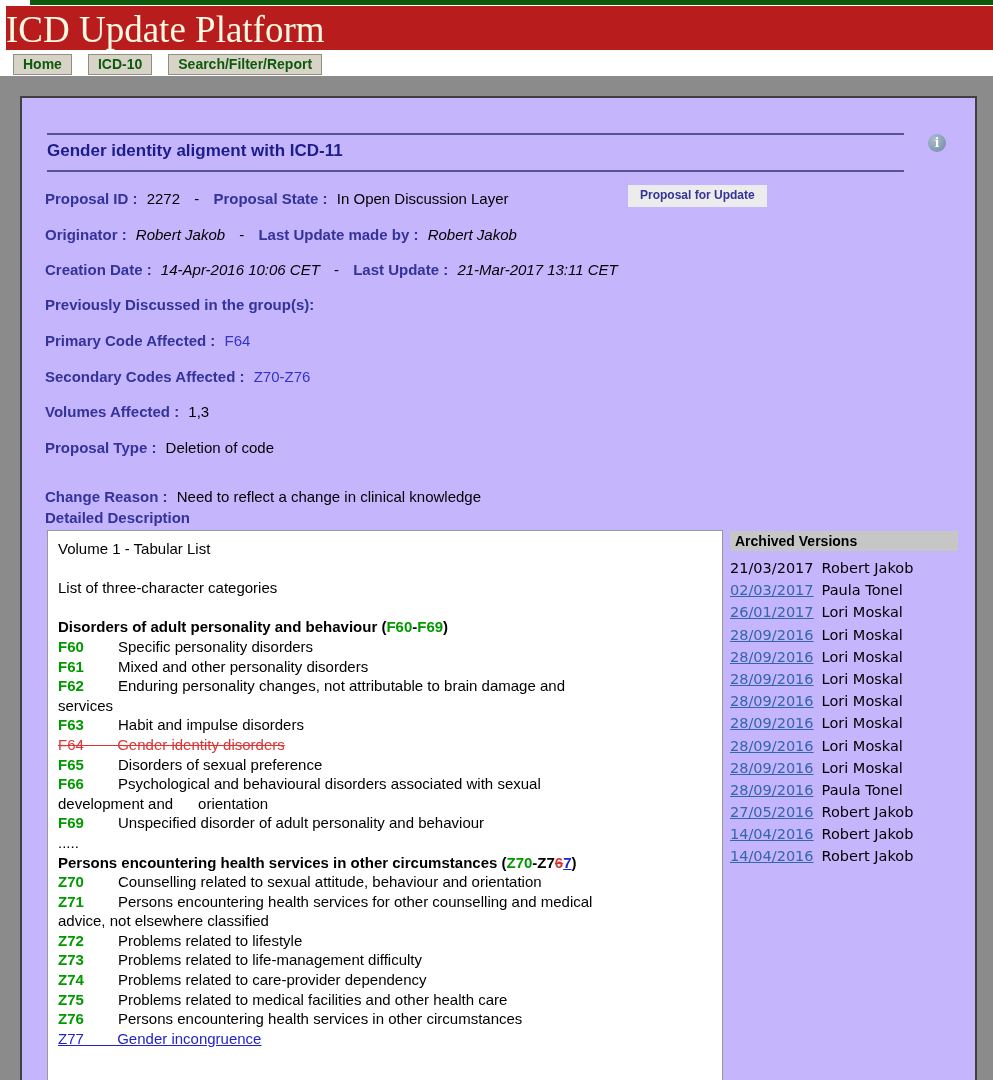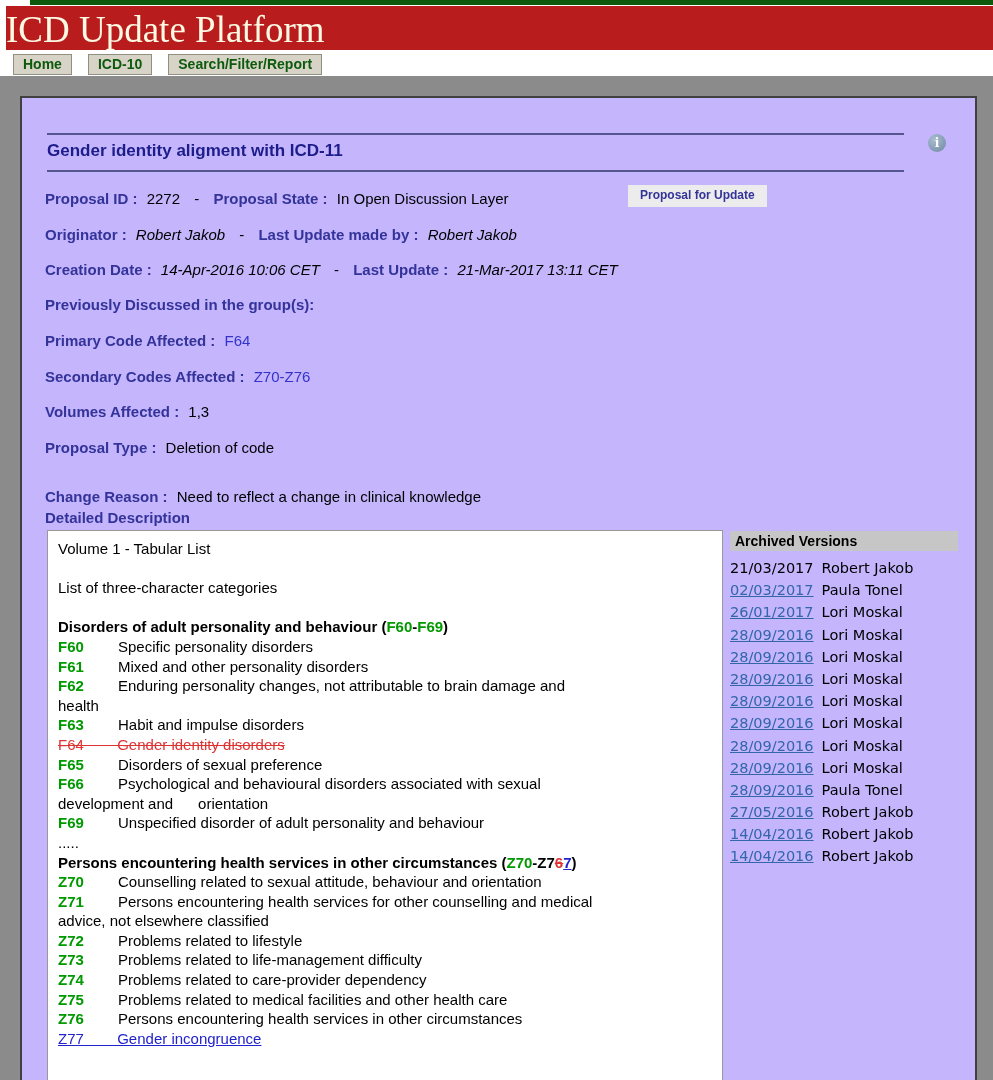--- a/index.html
+++ b/index.html
@@ -152,21 +152,21 @@
 
     <div class="descbox" id="descbox">
         <div class="dline"><span class="n">Volume 1 - Tabular List</span></div>
         <div class="dline blank"></div>
         <div class="dline"><span class="n">List of three-character categories</span></div>
         <div class="dline blank"></div>
         <div class="dline"><span class="b">Disorders of adult personality and behaviour (</span><span class="gb">F60</span><span class="b">-</span><span class="gb">F69</span><span class="b">)</span></div>
         <div class="dline"><span class="code g">F60</span><span class="n">Specific personality disorders</span></div>
         <div class="dline"><span class="code g">F61</span><span class="n">Mixed and other personality disorders</span></div>
         <div class="dline"><span class="code g">F62</span><span class="n">Enduring personality changes, not attributable to brain damage and</span></div>
-        <div class="dline"><span class="n">health</span></div>
+        <div class="dline"><span class="n">services</span></div>
         <div class="dline"><span class="code g">F63</span><span class="n">Habit and impulse disorders</span></div>
         <div class="dline"><span class="rsp">F64        Gender identity disorders</span></div>
         <div class="dline"><span class="code g">F65</span><span class="n">Disorders of sexual preference</span></div>
         <div class="dline"><span class="code g">F66</span><span class="n">Psychological and behavioural disorders associated with sexual</span></div>
         <div class="dline"><span class="n">development and      orientation</span></div>
         <div class="dline"><span class="code g">F69</span><span class="n">Unspecified disorder of adult personality and behaviour</span></div>
         <div class="dline"><span class="n">.....</span></div>
         <div class="dline"><span class="b">Persons encountering health services in other circumstances (</span><span class="gb">Z70</span><span class="b">-Z7</span><span class="brs">6</span><span class="blk">7</span><span class="b">)</span></div>
         <div class="dline"><span class="code g">Z70</span><span class="n">Counselling related to sexual attitude, behaviour and orientation</span></div>
         <div class="dline"><span class="code g">Z71</span><span class="n">Persons encountering health services for other counselling and medical</span></div>

